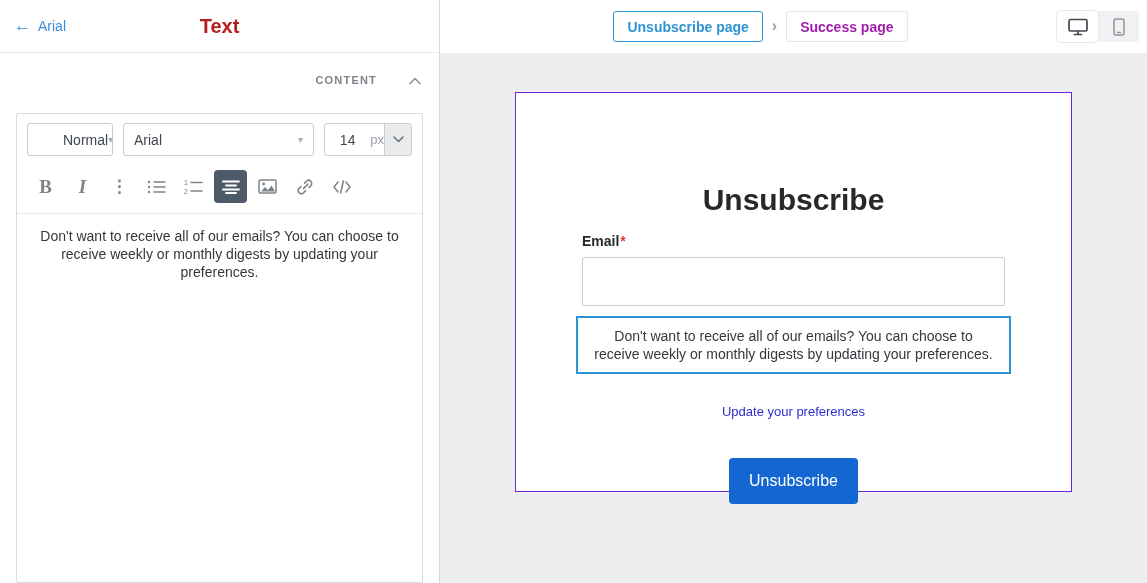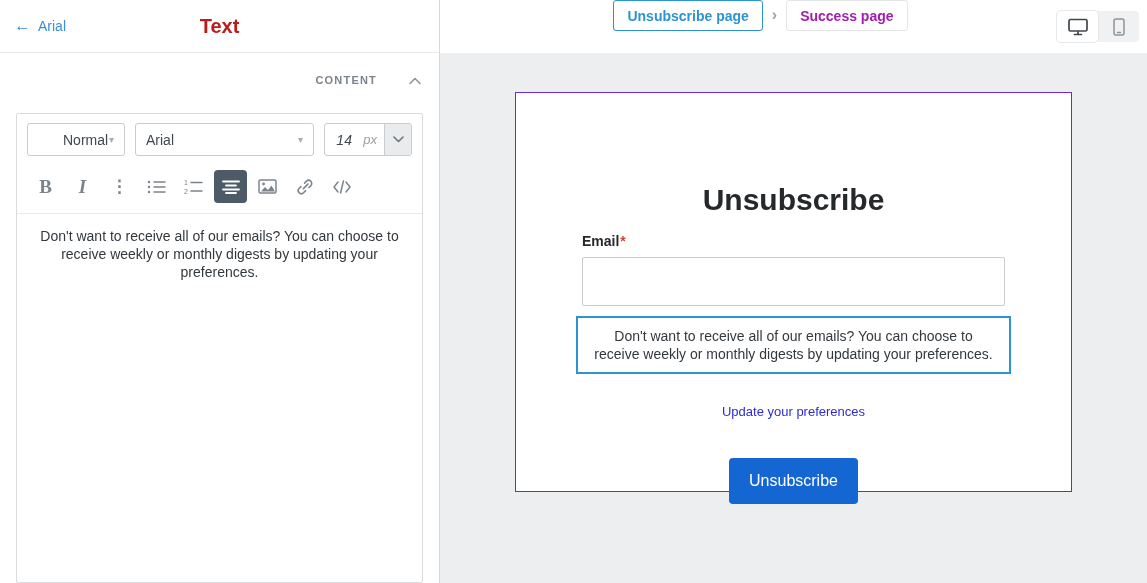--- a/index.html
+++ b/index.html
@@ -50,30 +50,30 @@
     background: #fff;
     flex: 1; display: flex; flex-direction: column; overflow: hidden;
   }
   .tb-row1 { display: flex; gap: 10px; padding: 9px 10px 6px; }
   .select {
     height: 33px; border: 1px solid #c9ccce; border-radius: 3px;
     display: flex; align-items: center; justify-content: space-between;
     padding: 0 10px; font-size: 14px; color: #40474e;
     background: #fff; cursor: pointer;
   }
-  .style-select { width: 98px; padding-left: 35px; }
+  .style-select { width: 86px; padding-left: 35px; }
   .font-select { flex: 1; }
   .chev { color: #a6adb4; font-size: 10px; }
   .size-group {
     width: 88px; height: 33px;
     border: 1px solid #c9ccce; border-radius: 3px;
-    display: flex; align-items: center; overflow: hidden; background: #fff; font-style: italic;
+    display: flex; align-items: center; overflow: hidden; background: #fff;
   }
   .size-val { flex: 1; text-align: center; font-size: 14px; color: #40474e; cursor: text; }
-  .size-unit { font-size: 13px; color: #9aa1a8; padding-right: 7px; }
+  .size-unit { font-size: 13px; color: #9aa1a8; }
   .size-chev {
     width: 27px; height: 100%;
     background: #e9ebec; border: none; border-left: 1px solid #c9ccce;
     display: flex; align-items: center; justify-content: center; cursor: pointer;
   }
 
   .tb-row2 { display: flex; align-items: center; gap: 4px; padding: 8px 10px 10px 12px; }
   .tb-btn {
     width: 33px; height: 33px; padding: 0;
     border: none; background: transparent; border-radius: 4px;
@@ -93,21 +93,21 @@
   }
   .editor-body p { margin: 0; }
 
   
   .preview {
     position: absolute; left: 440px; top: 0; right: 0; bottom: 0;
     background: #eceeef;
   }
   .topbar {
     height: 53px; background: #fff; position: relative;
-    display: flex; align-items: flex-start; justify-content: center;
+    display: flex; align-items: center; justify-content: center;
   }
   .tabs { display: flex; align-items: center; gap: 9px; margin-right: 66px; }
   .tab {
     height: 31px; padding: 0 13px; border-radius: 3px;
     background: #fff; font-size: 14px; font-weight: 600;
     font-family: inherit; display: flex; align-items: center; cursor: pointer;
   }
   .tab.active { border: 1px solid #2e93d1; color: #2e93d1; }
   .tab.inactive { border: 1px solid #e3e5e7; color: #a21caf; }
   .tab-sep { color: #9aa1a8; font-size: 16px; font-weight: 700; margin-top: -2px; }

